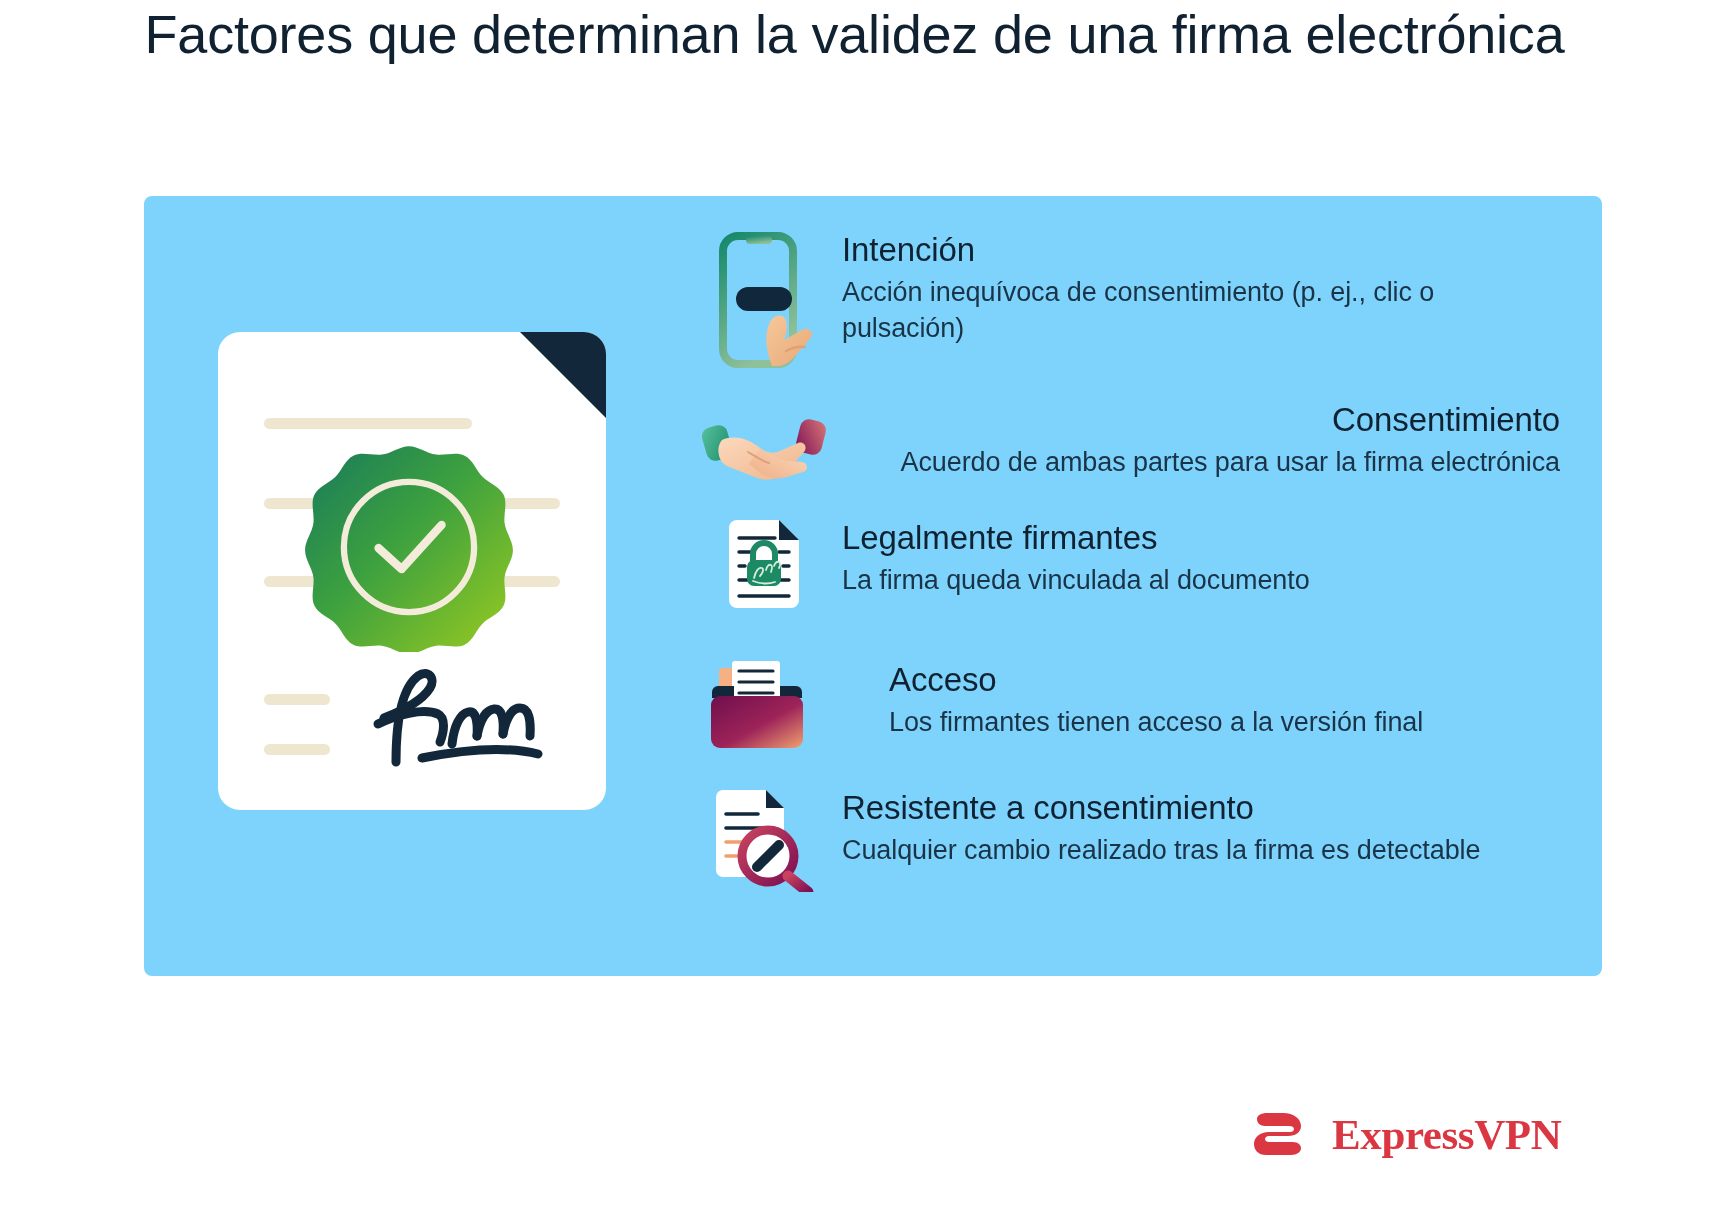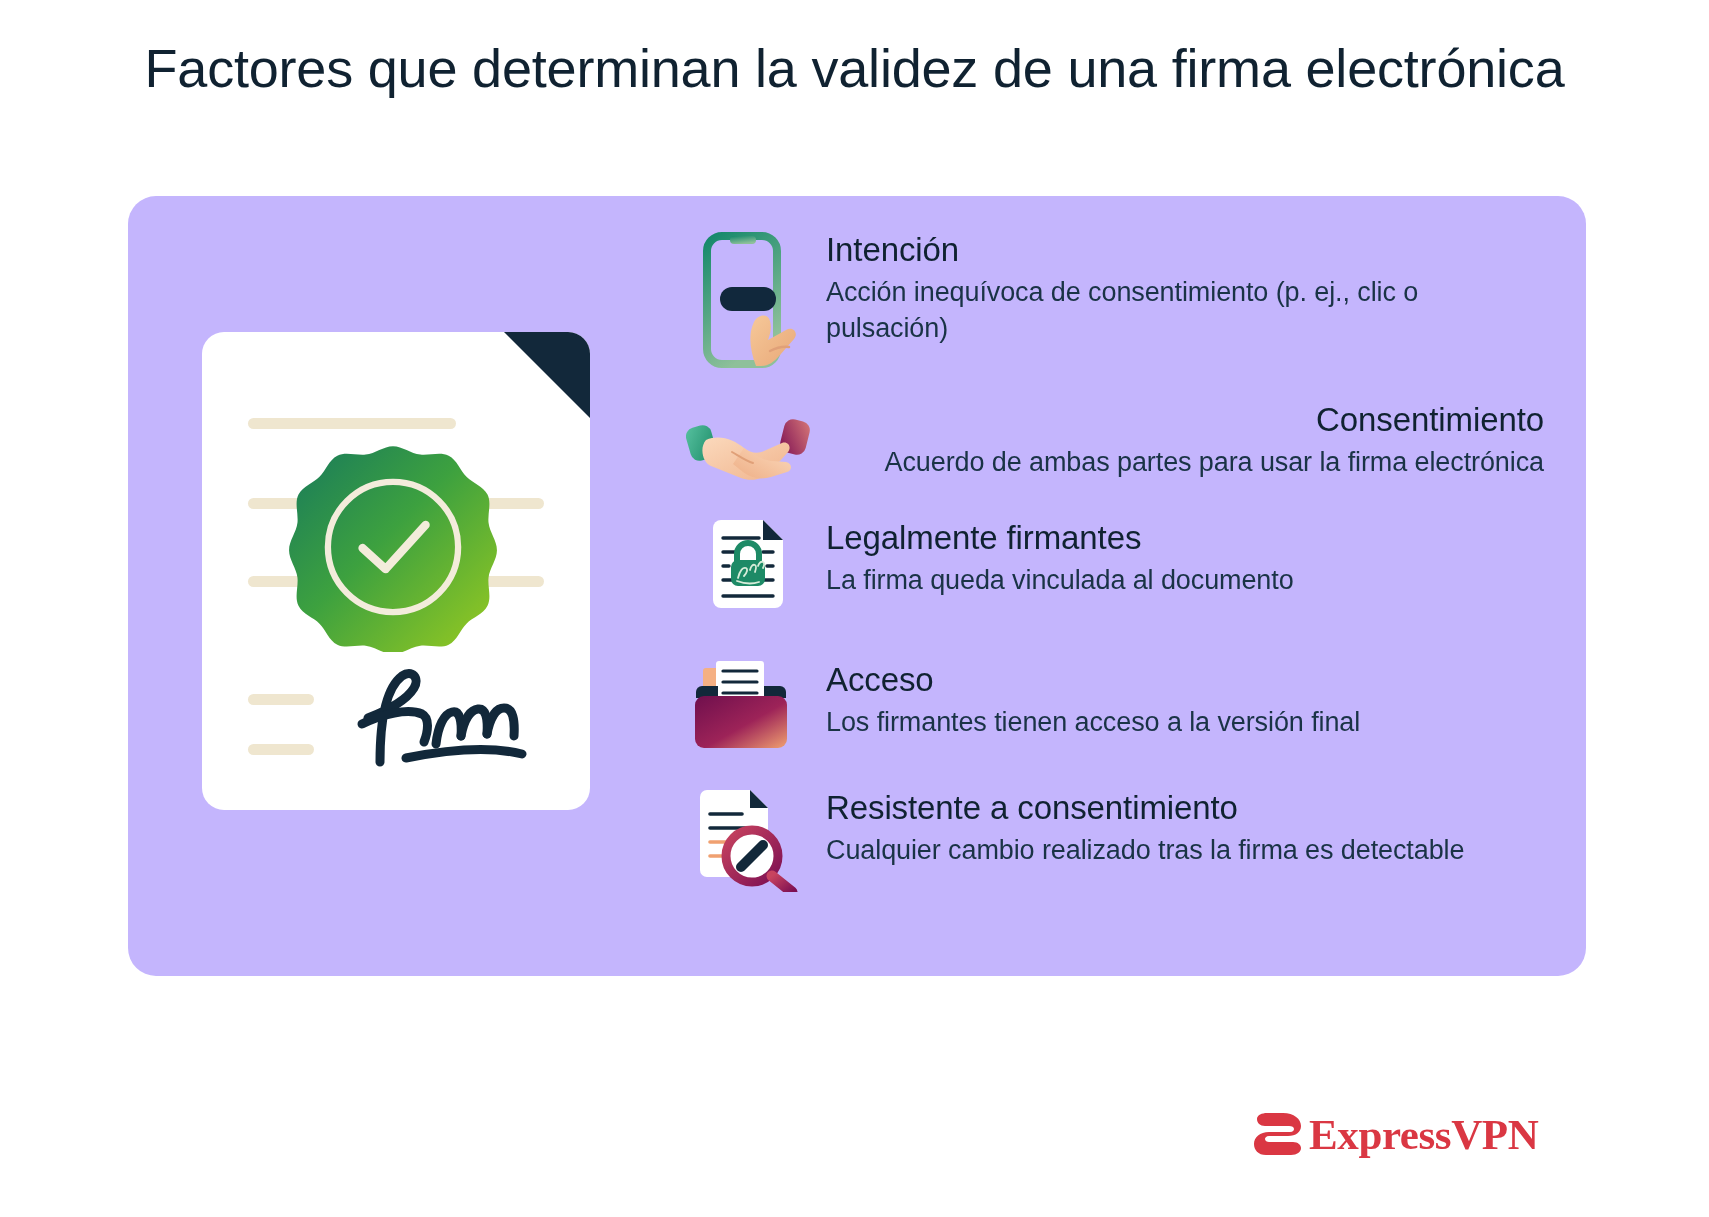--- a/index.html
+++ b/index.html
@@ -10,31 +10,30 @@
     color:#132b3d;
     position:relative;
     overflow:hidden;
   }
   #page-title {
     text-align:center;
     font-size:54px;
     font-weight:400;
     line-height:1.28;
     color:#102231;
-    padding-top:34px;
     letter-spacing:-0.2px;
   }
   #panel {
     position:absolute;
-    left:128px;
+    left:144px;
     top:196px;
     width:1458px;
     height:780px;
-    background:#c4b5fd;
-    border-radius:28px;
+    background:#7dd3fc;
+    border-radius:8px;
   }
   
   #doc-card {
     position:absolute;
     left:74px;
     top:136px;
     width:388px;
     height:478px;
     background:#ffffff;
     border-radius:22px;
@@ -66,21 +65,21 @@
     font-size:33px; font-weight:400; color:#102231; line-height:1.2;
     margin-bottom:4px; letter-spacing:-0.1px;
   }
   .row-desc {
     font-size:27px; font-weight:400; color:#1a3346; line-height:1.34;
     letter-spacing:-0.1px;
   }
   
   #logo {
     position:absolute; left:1252px; top:1108px;
-    display:flex; align-items:center; gap:5px;
+    display:flex; align-items:center; gap:28px;
   }
   #logo-word {
     font-family:"Liberation Serif", serif;
     font-size:43px; font-weight:700; color:#da3743; letter-spacing:-0.4px;
   }
 </style>
 </head>
 <body>
 
 <h1 id="page-title">Factores que determinan la validez de una firma electrónica</h1>
@@ -211,21 +210,21 @@
                    m3-6 c1-3 3-5 5-4 2 1 1 4 0 6" fill="none" stroke="#d7ecd9" stroke-width="1.8" stroke-linecap="round"></path>
           <path d="M28 63 c8 3 16 3 22 1" fill="none" stroke="#d7ecd9" stroke-width="1.8" stroke-linecap="round"></path>
         </svg>
       </div>
       <div class="row-text">
         <div class="row-title">Legalmente firmantes</div>
         <div class="row-desc">La firma queda vinculada al documento</div>
       </div>
     </div>
 
-    <div class="row" style="margin-bottom:30px;">
+    <div class="row" style="margin-bottom:30px;gap:47px;">
       <div class="row-icon">
         <svg width="108" height="98" viewBox="0 0 108 98">
           <defs>
             <linearGradient id="folderGrad" x1="0" y1="0" x2="1" y2="1">
               <stop offset="0%" stop-color="#6f0f4d"></stop>
               <stop offset="55%" stop-color="#9d2358"></stop>
               <stop offset="100%" stop-color="#f0a070"></stop>
             </linearGradient>
           </defs>
           <rect x="9" y="8" width="18" height="34" rx="3" fill="#f5b083"></rect>

